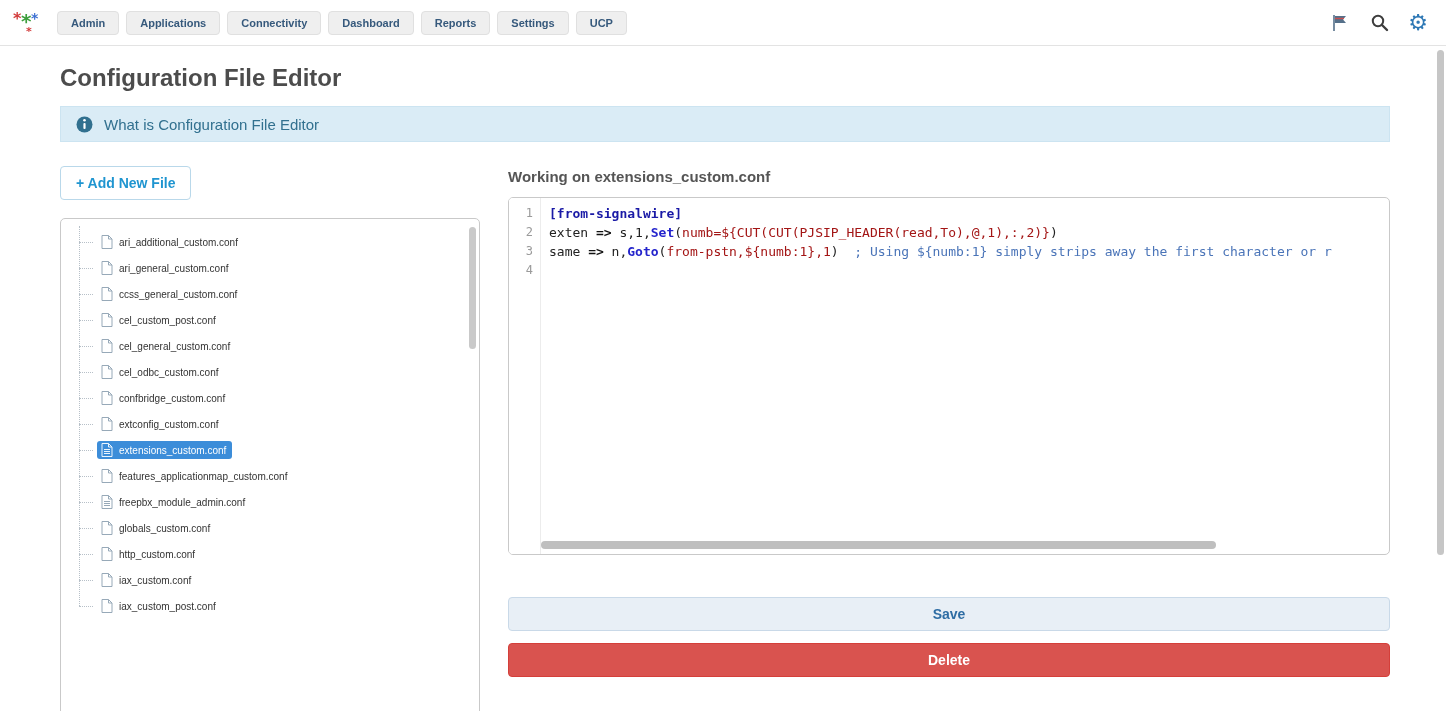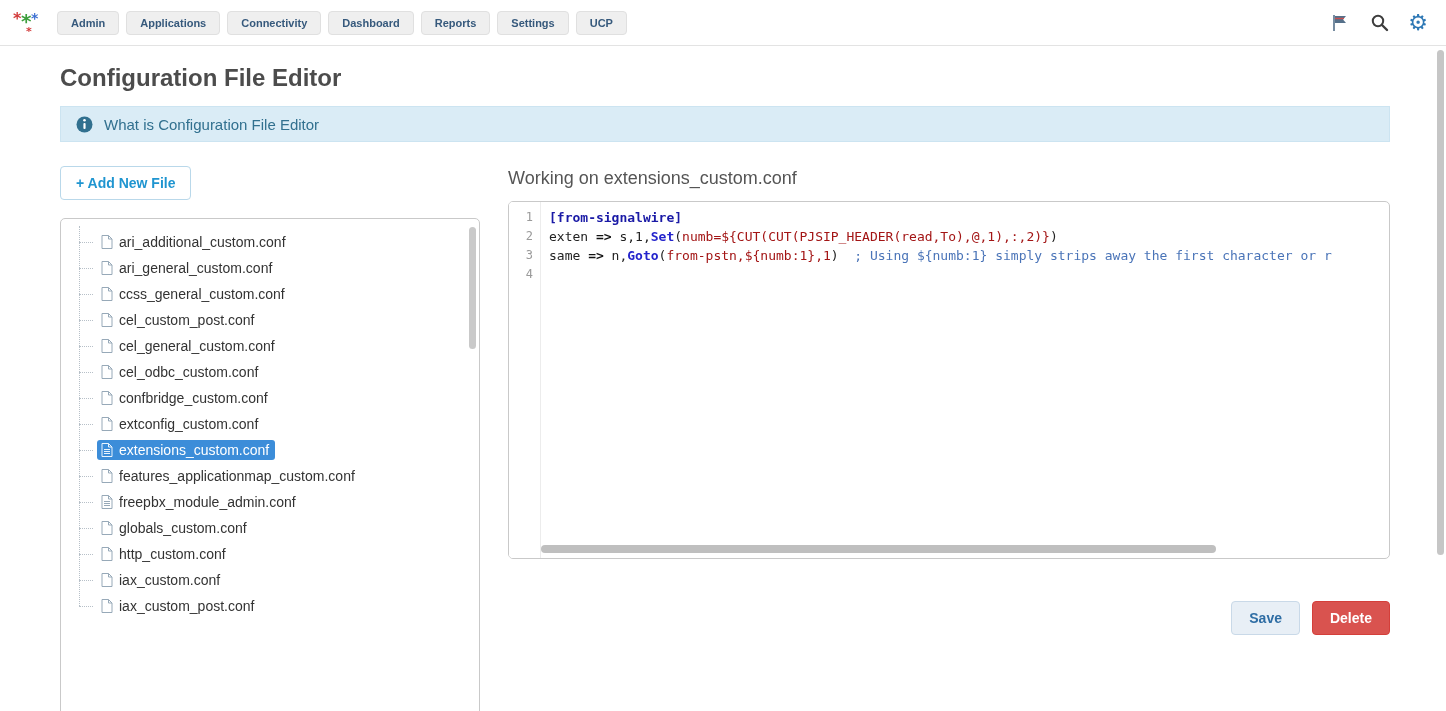--- a/index.html
+++ b/index.html
@@ -40,52 +40,52 @@
                    color:#333; padding:2px 0 3px 1px; height:24px; }
   .expander { width:13px; height:13px; border:1px solid #a6b3bf; border-radius:2px;
               background:#fff; display:flex; align-items:center; justify-content:center;
               cursor:pointer; flex-shrink:0; }
   .expander .minus { width:7px; height:1px; background:#5d6b77; }
   .folder-svg { color:#8da1b2; }
   .tree-children { margin-left:8px; position:relative; }
   .tree-children::before { content:""; position:absolute; left:0; top:-3px;
                            height:calc(100% - 10px); border-left:1px dotted #b7c0c8; }
   .tree-item { position:relative; display:flex; align-items:center; height:26px;
-               padding-left:18px; font-size:14px; color:#333; cursor:pointer; }
+               padding-left:18px; font-size:10px; color:#333; cursor:pointer; }
   .tree-item::before { content:""; position:absolute; left:0; top:13px; width:14px;
                        border-top:1px dotted #b7c0c8; }
   .node { display:flex; align-items:center; gap:6px; padding:2px 6px 2px 4px;
           border-radius:3px; color:#333; }
   .node .file-icon { color:#97a9b8; display:flex; }
   .node.selected { background:#3c8dd9; color:#fff; }
   .node.selected .file-icon { color:#eaf4fd; }
   .tree-scroll-thumb { position:absolute; right:3px; top:8px; width:7px; height:122px;
                        background:#c9c9c9; border-radius:4px; cursor:grab; }
 
   
-  .working-title { font-size:18px; font-weight:normal; color:#555; margin:2px 0 12px; }
+  .working-title { font-size:15px; font-weight:bold; color:#555; margin:2px 0 12px; }
   .editor-box { border:1px solid #c9c9c9; border-radius:5px; height:358px;
                 position:relative; overflow:hidden; background:#fff; }
   .editor-inner { display:flex; height:100%; }
   .gutter { width:32px; flex-shrink:0; text-align:right; padding:6px 7px 0 0;
             color:#9a9a9a; font-family:"DejaVu Sans Mono",monospace; font-size:12px;
             line-height:19px; border-right:1px solid #ececec; background:#fff; }
   .code { flex:1; padding:6px 6px 0 8px; font-family:"DejaVu Sans Mono",monospace;
           font-size:13px; line-height:19px; white-space:pre; overflow:hidden; color:#222; }
   .code-line { min-height:19px; }
   .seg-hdr { color:#1a1aa6; font-weight:bold; }
   .seg-kw  { color:#2424cc; font-weight:bold; }
   .seg-arg { color:#a31515; }
   .seg-txt { color:#222; }
   .seg-op  { color:#111; font-weight:bold; }
   .seg-cmt { color:#4a74b8; }
   .hscroll-thumb { position:absolute; bottom:5px; left:32px; width:675px; height:8px;
                    background:#bfbfbf; border-radius:4px; cursor:grab; }
 
-  .actions { display:flex; justify-content:flex-end; gap:12px; margin-top:42px; }
+  .actions { display:flex; justify-content:flex-end; gap:12px; margin-top:42px;flex-direction:column; }
   .btn { border-radius:4px; font-weight:bold; font-size:14px; padding:8px 17px;
          font-family:"Liberation Sans",sans-serif; cursor:pointer; }
   .btn-save { background:#e8eff6; border:1px solid #c9d9e8; color:#2e6da4; }
   .btn-delete { background:#d9534f; border:1px solid #d43f3a; color:#fff; }
 
   
   .page-scrollbar { position:absolute; right:1px; top:47px; bottom:0; width:9px; }
   .page-scroll-thumb { position:absolute; top:3px; right:1px; width:7px; height:505px;
                        background:#c6c6c6; border-radius:4px; cursor:grab; }
 </style>

